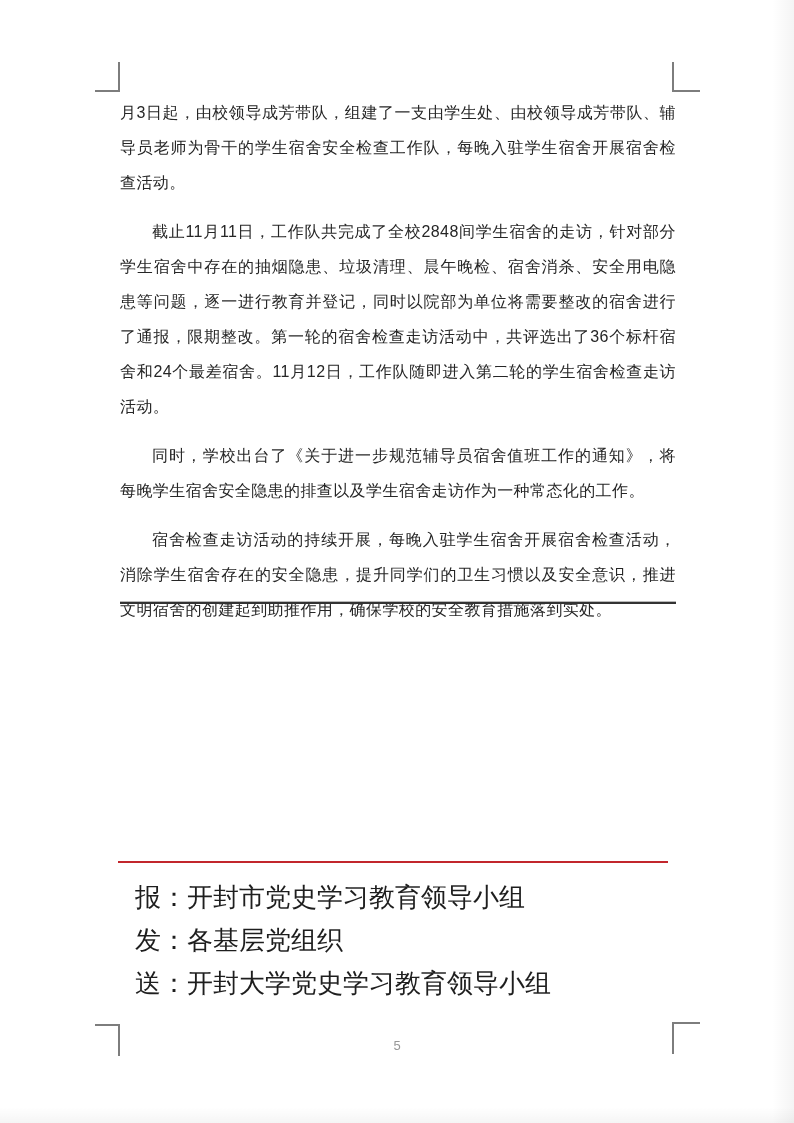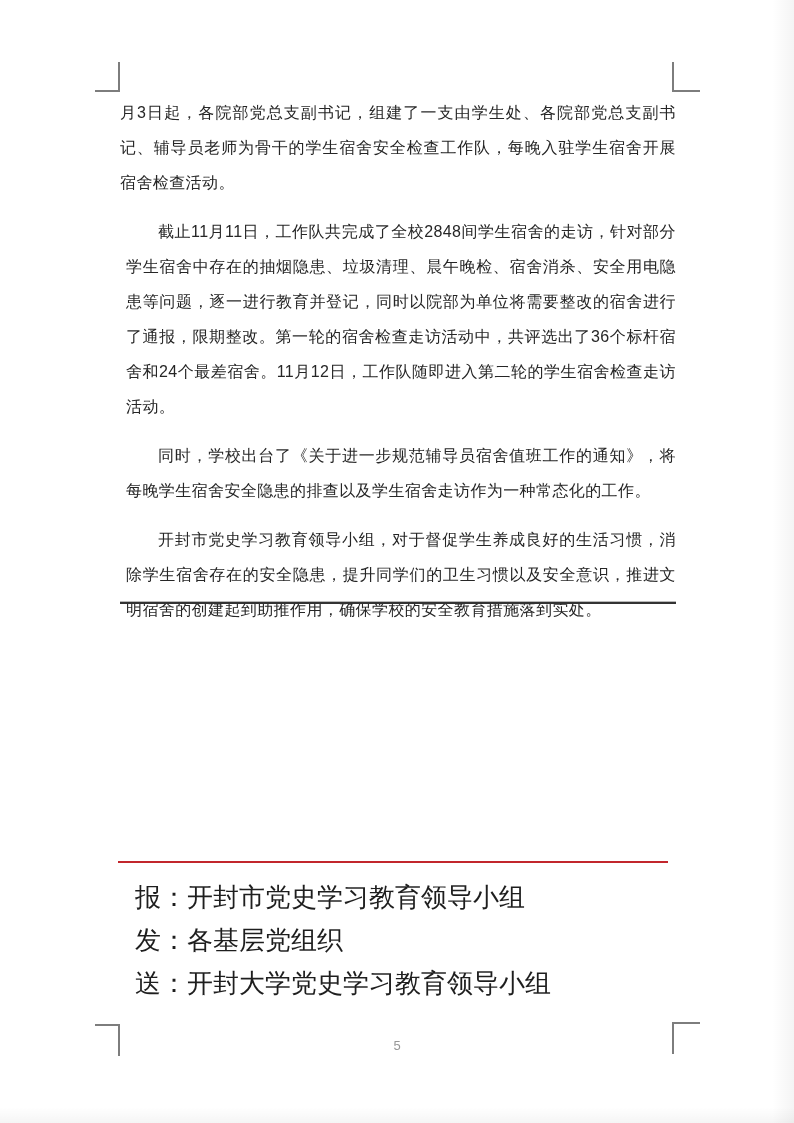--- a/index.html
+++ b/index.html
@@ -42,21 +42,21 @@
   
   .doc-body {
     position: absolute;
     left: 120px; top: 95px; width: 556px;
     font-size: 16px;
     line-height: 35px;
     text-align: justify;
     letter-spacing: 0.4px;
   }
   .doc-body p { margin: 0 0 14px 0; }
-  .doc-body p.indent { text-indent: 2em; margin-left: 6px; }
+  .doc-body p.indent { text-indent: 2em; }
 
   .black-rule {
     position: absolute;
     left: 120px; top: 601px; width: 556px; height: 3px;
     background: linear-gradient(to bottom, #b9b9b9 0%, #b9b9b9 30%, #333333 30%, #333333 100%);
   }
 
   .red-rule {
     position: absolute;
     left: 118px; top: 861px; width: 550px; height: 2px;
@@ -87,24 +87,24 @@
 
   <div class="edge-shadow-right"></div>
   <div class="edge-shadow-bottom"></div>
 
   <div class="crop crop-tl"></div>
   <div class="crop crop-tr"></div>
   <div class="crop crop-bl"></div>
   <div class="crop crop-br"></div>
 
   <div class="doc-body">
-      <p class="">月3日起，各院部党总支副书记，组建了一支由学生处、各院部党总支副书记、辅导员老师为骨干的学生宿舍安全检查工作队，每晚入驻学生宿舍开展宿舍检查活动。</p>
+      <p class="">月3日起，由校领导成芳带队，组建了一支由学生处、由校领导成芳带队、辅导员老师为骨干的学生宿舍安全检查工作队，每晚入驻学生宿舍开展宿舍检查活动。</p>
       <p class="indent">截止11月11日，工作队共完成了全校2848间学生宿舍的走访，针对部分学生宿舍中存在的抽烟隐患、垃圾清理、晨午晚检、宿舍消杀、安全用电隐患等问题，逐一进行教育并登记，同时以院部为单位将需要整改的宿舍进行了通报，限期整改。第一轮的宿舍检查走访活动中，共评选出了36个标杆宿舍和24个最差宿舍。11月12日，工作队随即进入第二轮的学生宿舍检查走访活动。</p>
       <p class="indent">同时，学校出台了《关于进一步规范辅导员宿舍值班工作的通知》，将每晚学生宿舍安全隐患的排查以及学生宿舍走访作为一种常态化的工作。</p>
-      <p class="indent">开封市党史学习教育领导小组，对于督促学生养成良好的生活习惯，消除学生宿舍存在的安全隐患，提升同学们的卫生习惯以及安全意识，推进文明宿舍的创建起到助推作用，确保学校的安全教育措施落到实处。</p>
+      <p class="indent">宿舍检查走访活动的持续开展，每晚入驻学生宿舍开展宿舍检查活动，消除学生宿舍存在的安全隐患，提升同学们的卫生习惯以及安全意识，推进文明宿舍的创建起到助推作用，确保学校的安全教育措施落到实处。</p>
     </div>
 
   <div class="black-rule"></div>
 
   <div class="red-rule"></div>
 
   <div class="distribution">
       <div>报：开封市党史学习教育领导小组</div>
       <div>发：各基层党组织</div>
       <div>送：开封大学党史学习教育领导小组</div>

